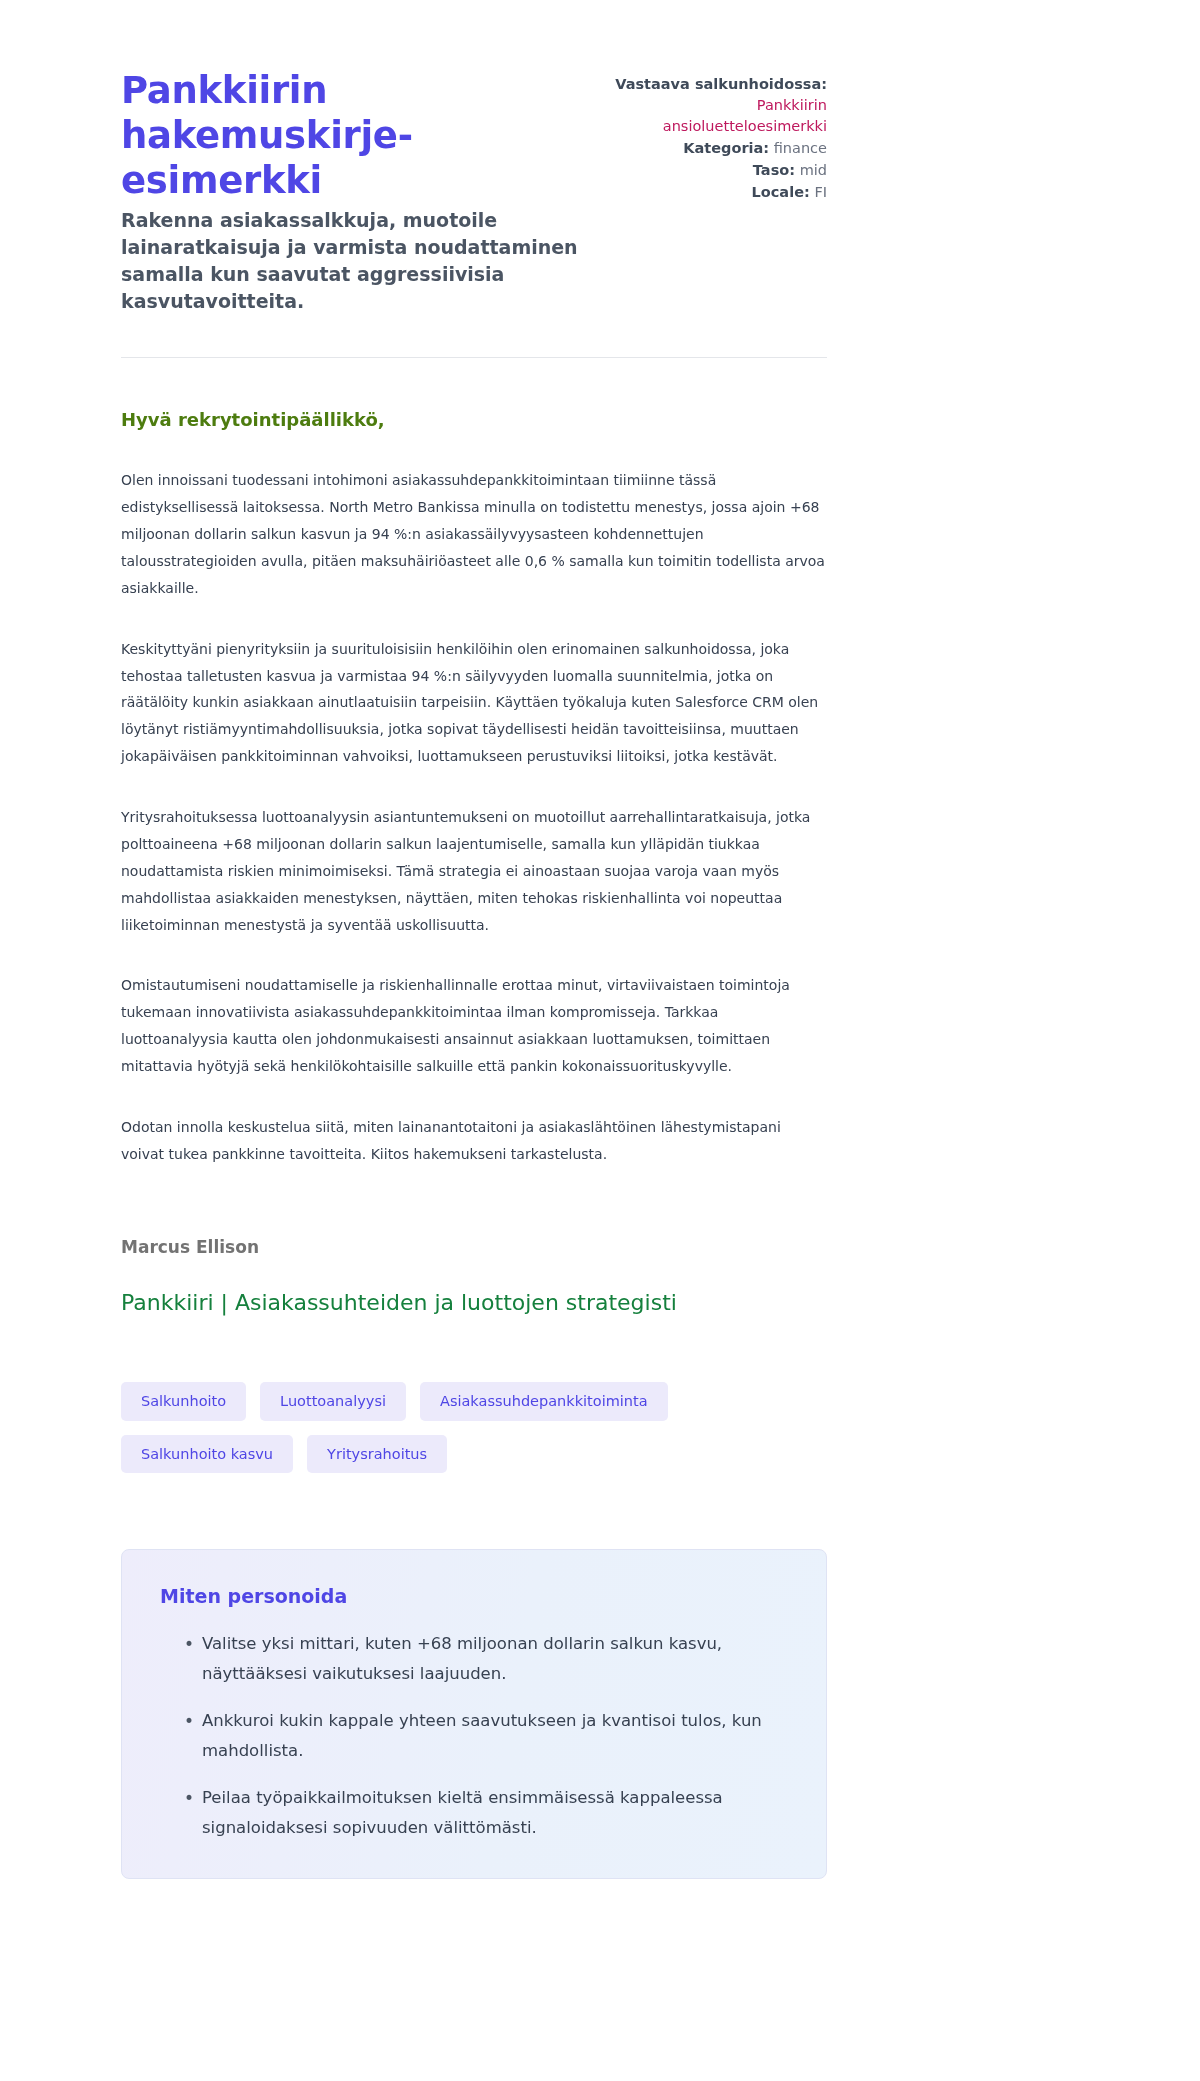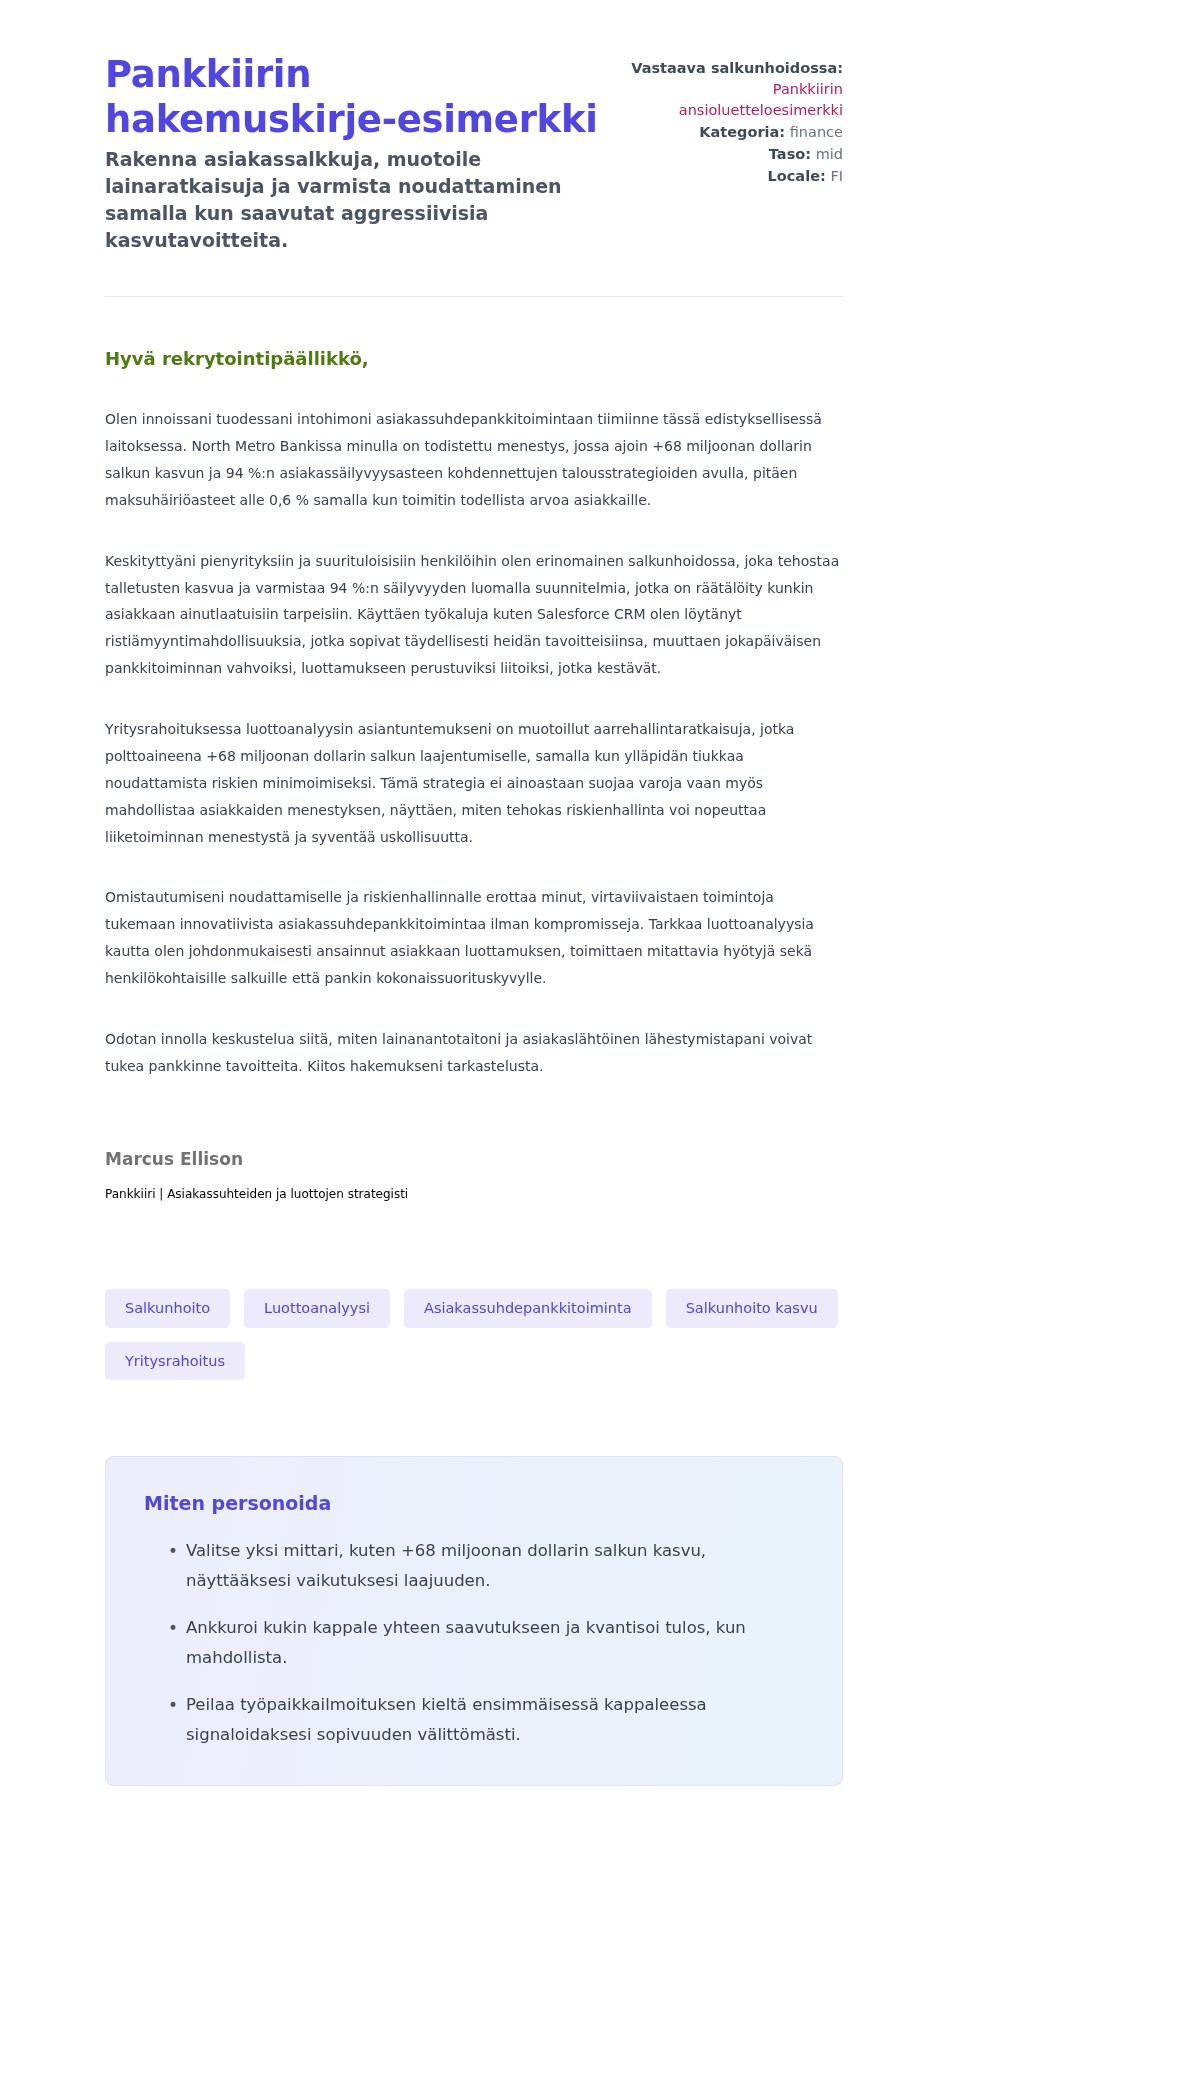--- a/index.html
+++ b/index.html
@@ -11,21 +11,21 @@
     width: 1200px;
     min-height: 2081px;
     font-family: "DejaVu Sans", "Liberation Sans", sans-serif;
     color: #3f4a59;
     -webkit-font-smoothing: antialiased;
   }
 
   .page {
     width: 948px;
     box-sizing: border-box;
-    padding: 0;
+    padding: 16px;
     background: #ffffff;
   }
 
   
   .doc-header {
     display: flex;
     align-items: flex-start;
     justify-content: space-between;
     padding: 52px 105px 0 105px;
     box-sizing: border-box;
@@ -103,34 +103,34 @@
     margin-top: 66px;
   }
   .sig-name {
     font-size: 17px;
     font-weight: bold;
     color: #737373;
     margin: 0;
     line-height: 1.6;
   }
   .sig-role {
-    font-size: 12px;
-    color: #000000;
-    margin: 12px 0 0 0;
+    font-size: 22px;
+    color: #15803d;
+    margin: 24px 0 0 0;
     line-height: 1.6;
   }
 
   
   .tag-row {
     display: flex;
     flex-wrap: wrap;
     gap: 14px;
     padding: 0 105px;
     box-sizing: border-box;
-    margin-top: 85px;
+    margin-top: 62px;
     border-radius: 10px;
   }
   .tag {
     background: #eceafb;
     color: #4f46e5;
     font-size: 14.5px;
     line-height: 1;
     padding: 12px 20px;
     border-radius: 5px;
     white-space: nowrap;

